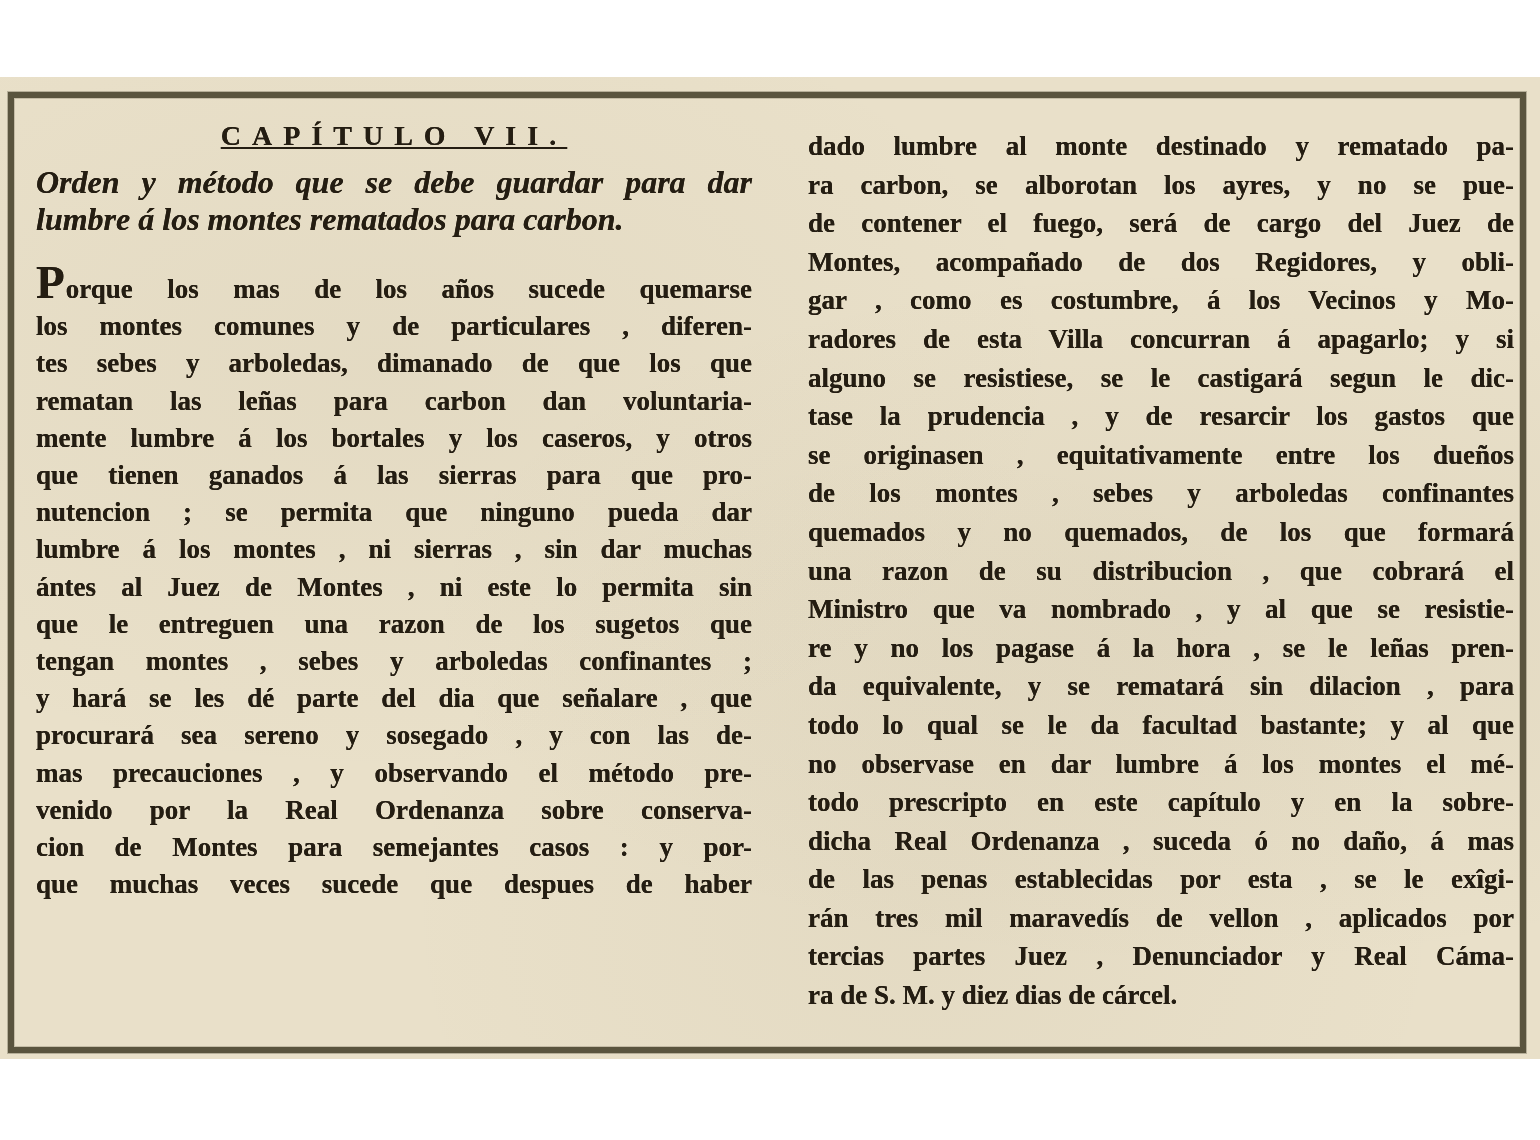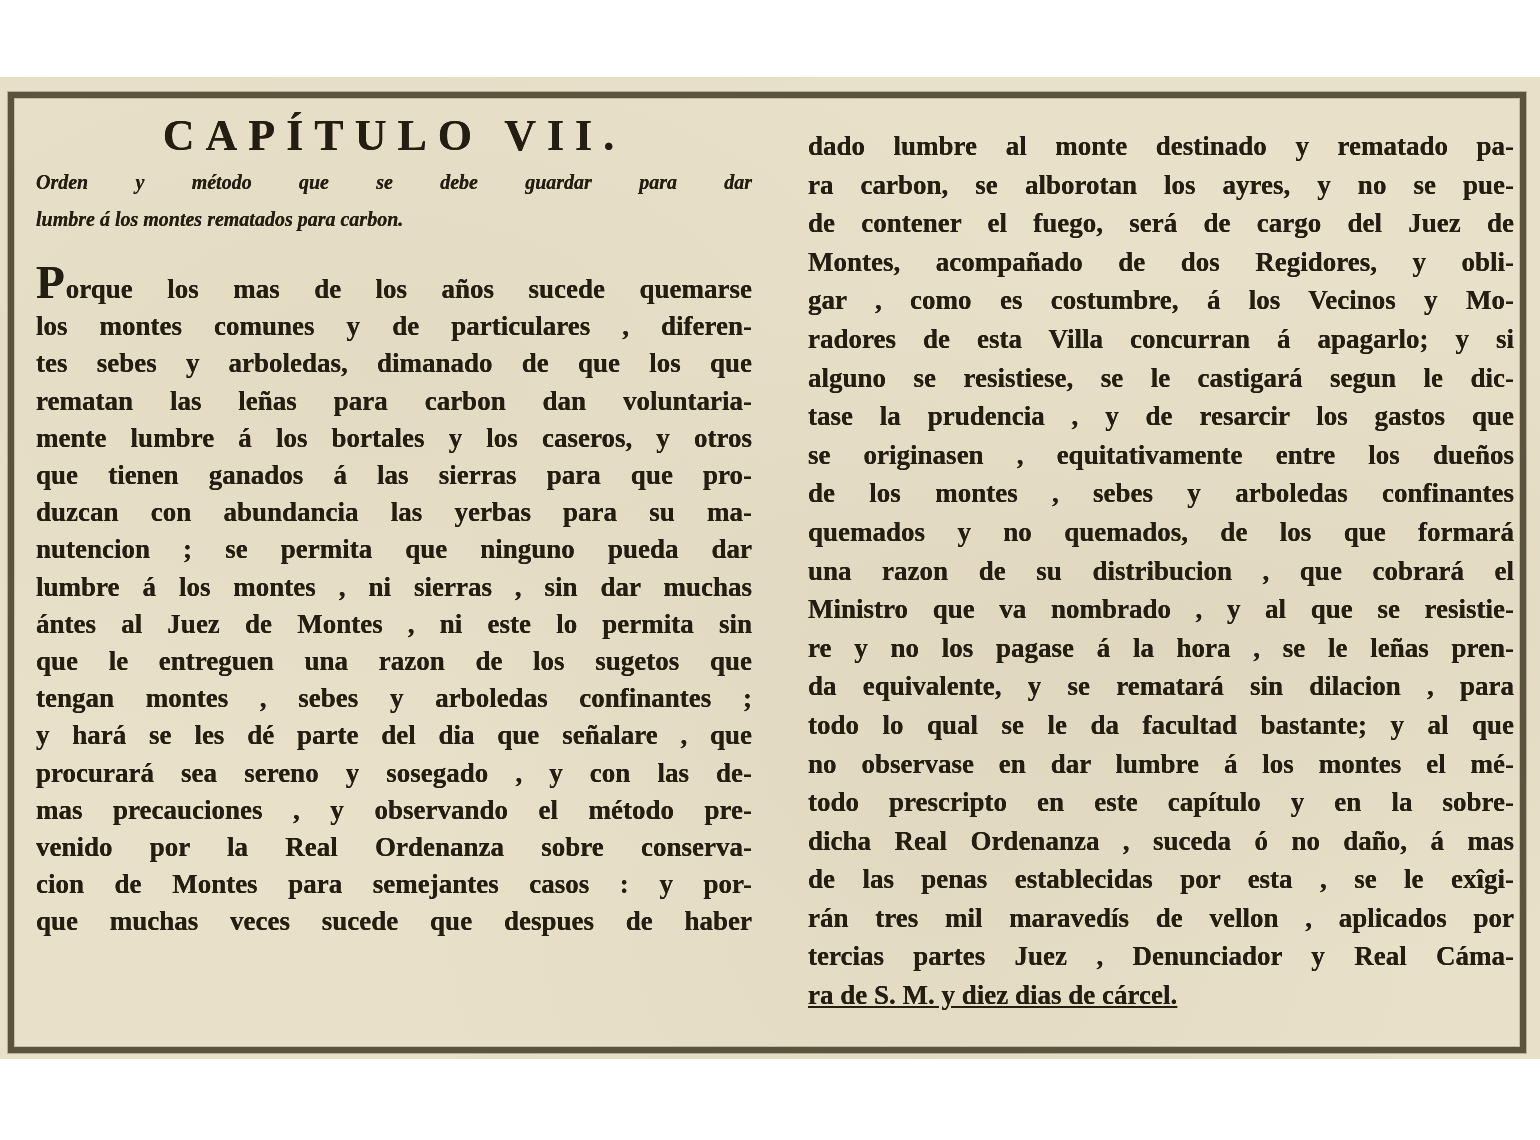--- a/index.html
+++ b/index.html
@@ -20,39 +20,40 @@
   }
   .frame{
     position:absolute;left:8px;top:15px;right:14px;bottom:6px;
     border:6px solid #5a543e;
     box-shadow:inset 0 0 0 1px rgba(90,84,62,0.25), 0 0 0 1px rgba(90,84,62,0.35);
   }
   .col{position:absolute;}
   .col-left{left:36px;top:39px;width:716px;}
   .col-right{left:808px;top:50px;width:706px;}
   .heading{
-    font-size:44px;line-height:40px;font-weight:bold;
+    font-size:28px;line-height:40px;font-weight:bold;
     text-align:center;letter-spacing:11px;
     text-shadow:0 0 0.6px currentColor;
     white-space:nowrap;
+    text-decoration:underline;
   }
-  .subtitle{margin-top:8px;font-style:italic;font-weight:bold;font-size:20px;}
+  .subtitle{margin-top:8px;font-style:italic;font-weight:bold;font-size:32px;}
   .subtitle .sline{line-height:37px;text-shadow:0 0 0.5px currentColor;}
   .sline.justify{text-align:justify;text-align-last:justify;}
   .sline.center{text-align:left;}
   .para{margin-top:0;}
   .col-left .para{margin-top:33px;}
   .tline{
     font-size:27px;font-weight:bold;line-height:37.2px;
     text-align:justify;text-align-last:justify;
     text-shadow:0 0 0.5px currentColor;
     white-space:normal;
   }
   .col-right .tline{line-height:38.6px;}
-  .tline.last{text-align-last:left;text-decoration:underline;}
+  .tline.last{text-align-last:left;}
   .dropcap{
     font-size:47px;line-height:0;font-weight:bold;
     letter-spacing:1px;
   }
 </style>
 </head>
 <body>
 
 <div class="page">
   <div class="frame"></div>
@@ -65,21 +66,20 @@
     </div>
     <div class="para">
       <div class="tline">
         <span class="dropcap">P</span><span>orque los mas de los años sucede quemarse</span>
       </div>
     <div class="tline">los montes comunes y de particulares , diferen-</div>
         <div class="tline">tes sebes y arboledas, dimanado de que los que</div>
         <div class="tline">rematan las leñas para carbon dan voluntaria-</div>
         <div class="tline">mente lumbre á los bortales y los caseros, y otros</div>
         <div class="tline">que tienen ganados á las sierras para que pro-</div>
-        <div class="tline">duzcan con abundancia las yerbas para su ma-</div>
         <div class="tline">nutencion ; se permita que ninguno pueda dar</div>
         <div class="tline">lumbre á los montes , ni sierras , sin dar muchas</div>
         <div class="tline">ántes al Juez de Montes , ni este lo permita sin</div>
         <div class="tline">que le entreguen una razon de los sugetos que</div>
         <div class="tline">tengan montes , sebes y arboledas confinantes ;</div>
         <div class="tline">y hará se les dé parte del dia que señalare , que</div>
         <div class="tline">procurará sea sereno y sosegado , y con las de-</div>
         <div class="tline">mas precauciones , y observando el método pre-</div>
         <div class="tline">venido por la Real Ordenanza sobre conserva-</div>
         <div class="tline">cion de Montes para semejantes casos : y por-</div>

